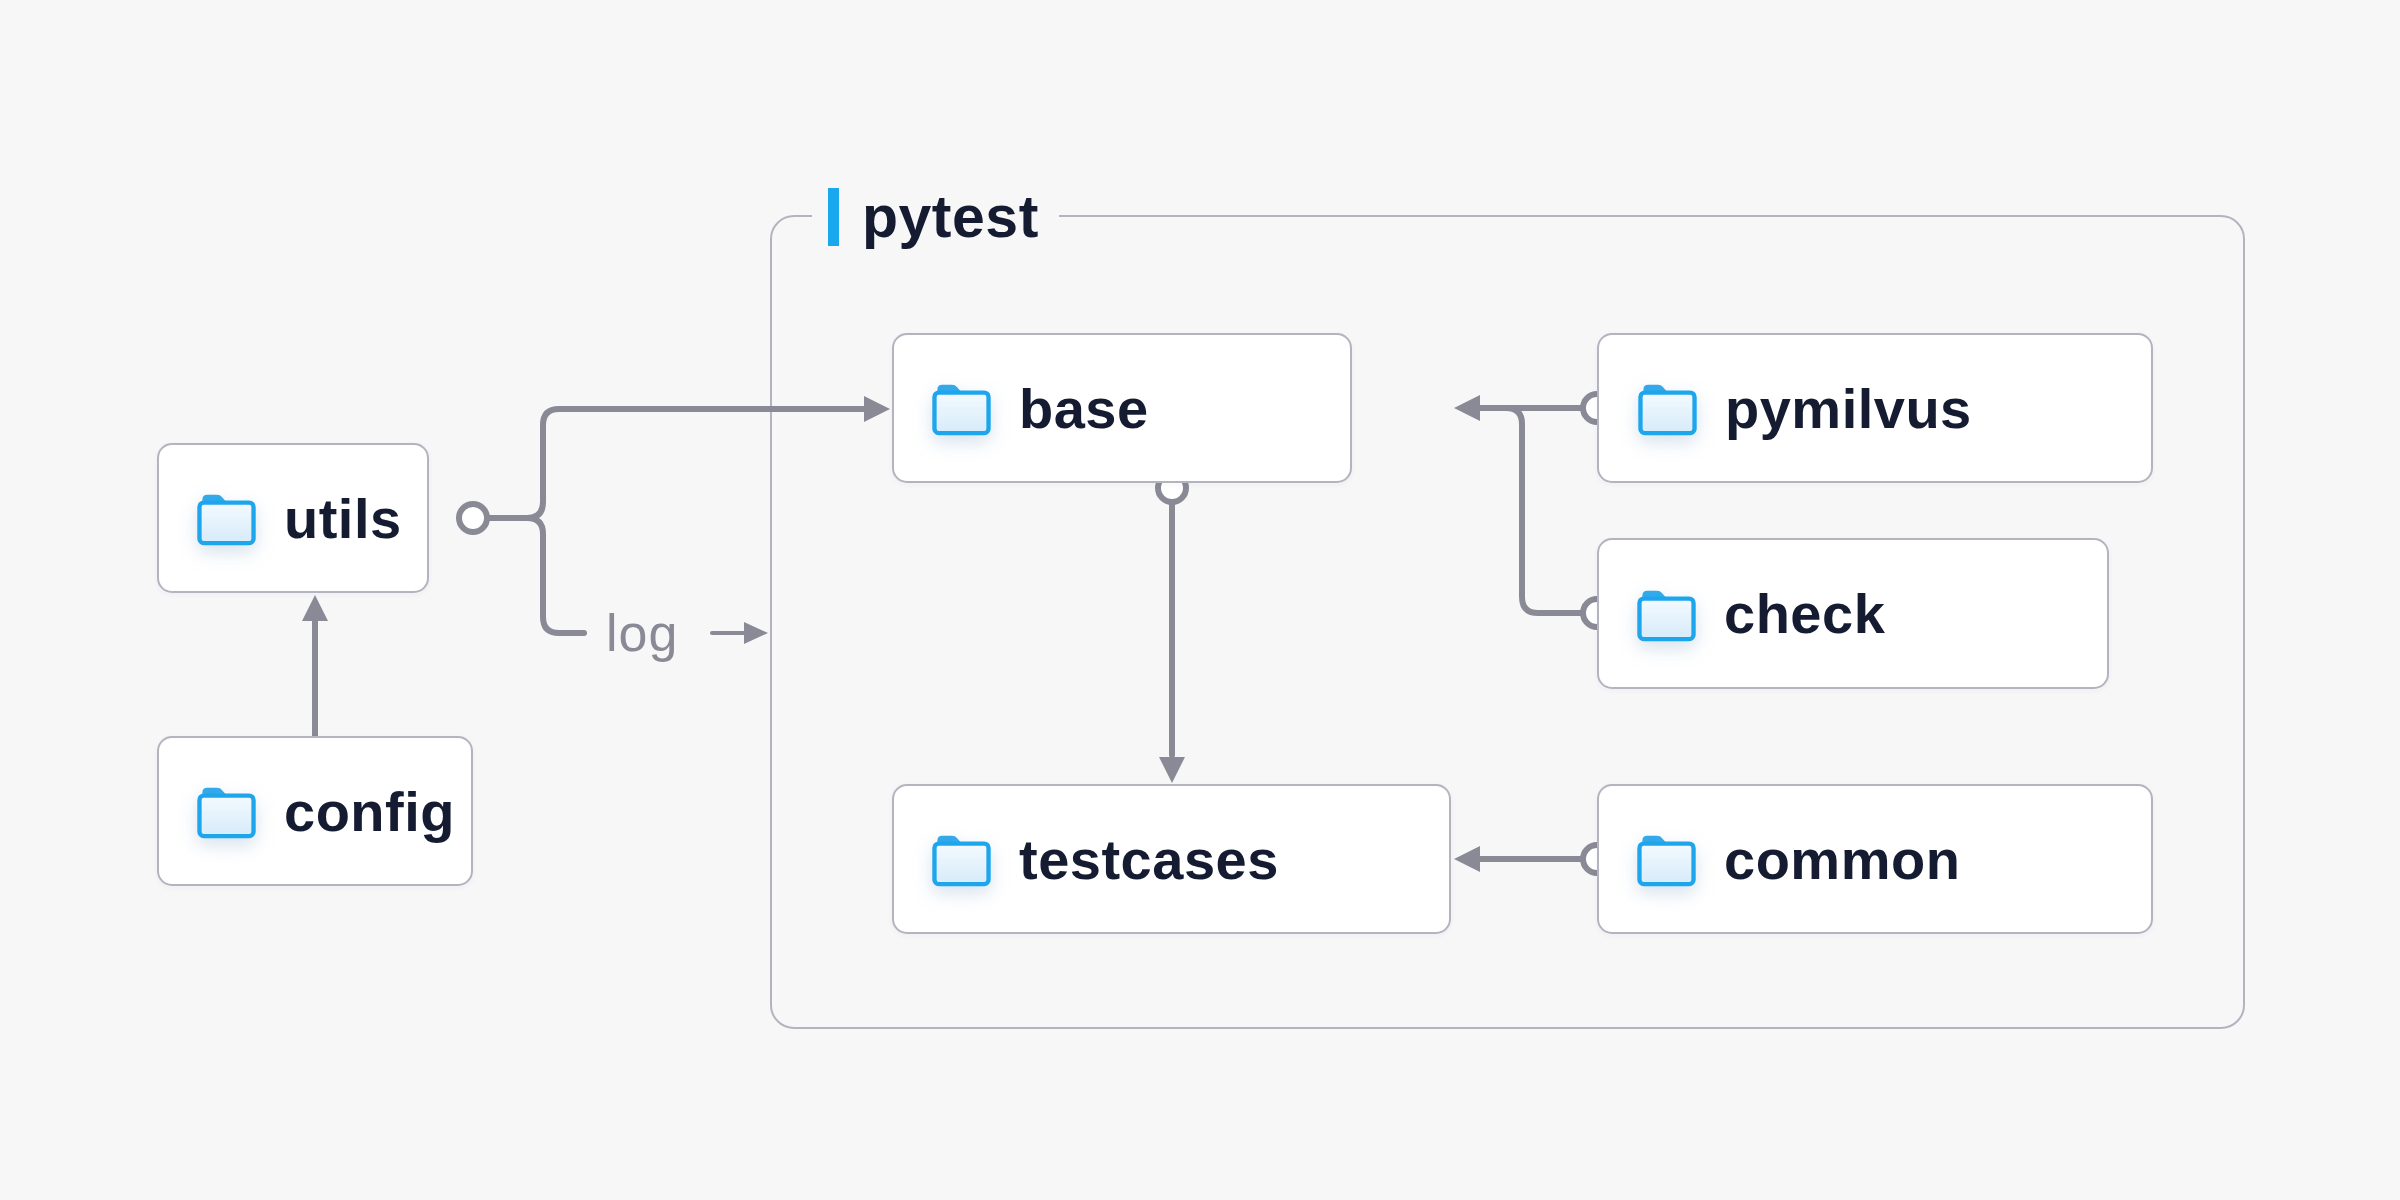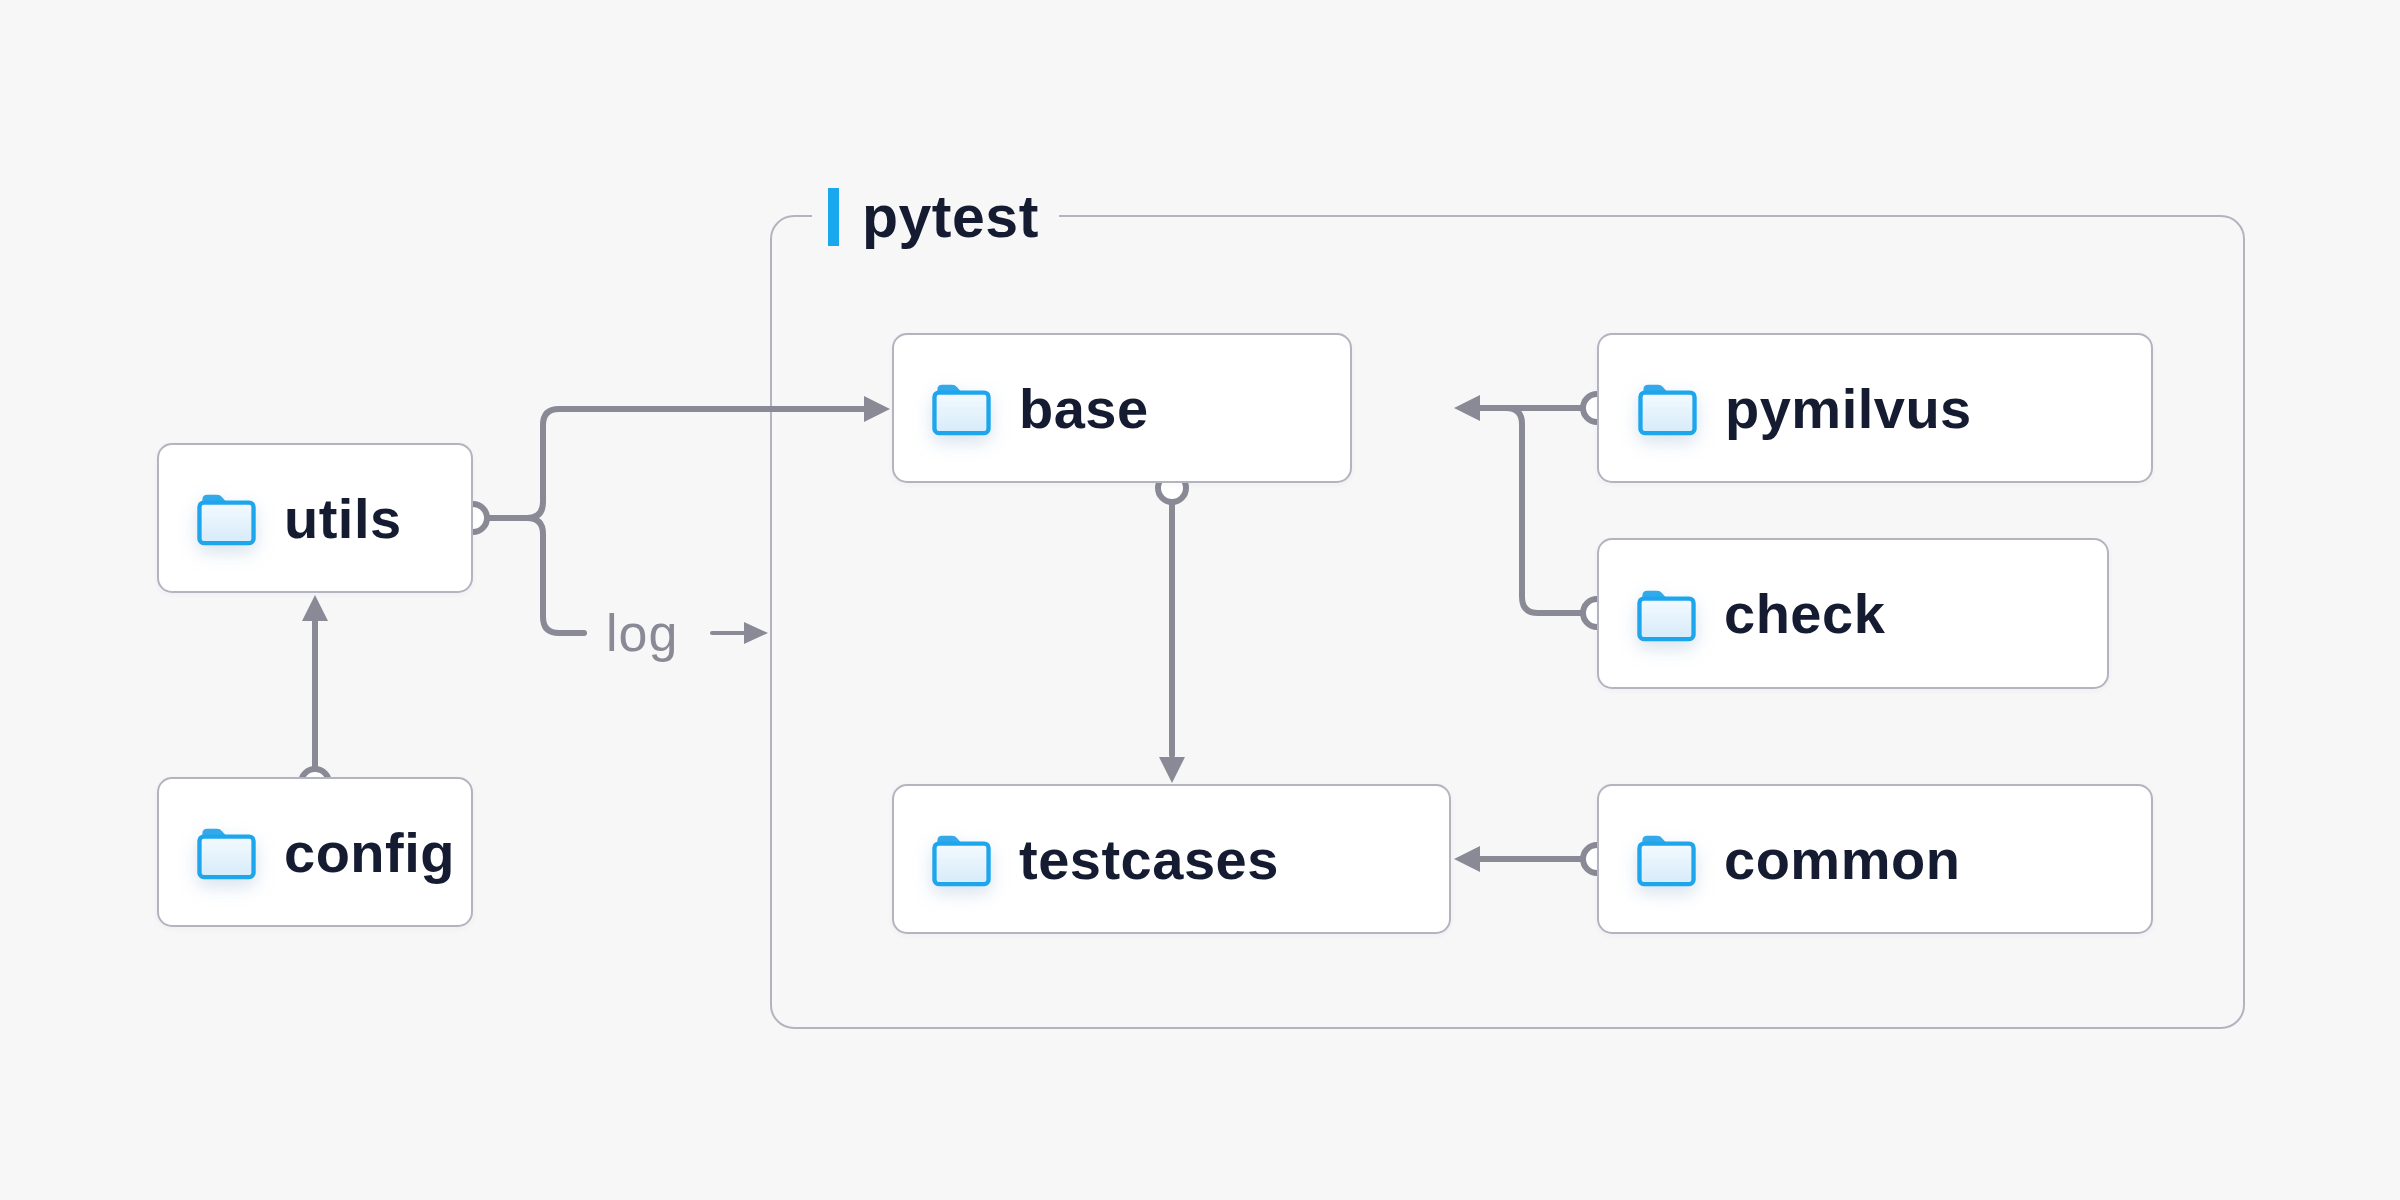--- a/index.html
+++ b/index.html
@@ -57,22 +57,22 @@
     margin-right:26px;
     filter:drop-shadow(0 7px 9px rgba(110,150,195,.28));
   }
   .node-label{
     font-size:56px;
     font-weight:600;
     color:#151c31;
     letter-spacing:.5px;
     white-space:nowrap;
   }
-  #node-utils    {left:157px; top:443px; width:316px; height:150px;text-align:center;}
-  #node-config   {left:157px; top:777px; width:316px; height:150px;}
+  #node-utils    {left:157px; top:443px; width:272px; height:150px;text-align:center;}
+  #node-config   {left:157px; top:736px; width:316px; height:150px;}
   #node-base     {left:892px; top:333px; width:460px; height:150px;}
   #node-testcases{left:892px; top:784px; width:559px; height:150px;}
   #node-pymilvus {left:1597px;top:333px; width:556px; height:150px;padding-left:37px;}
   #node-check    {left:1597px;top:538px; width:512px; height:151px;}
   #node-common   {left:1597px;top:784px; width:556px; height:150px;}
   
   .edges-layer{
     position:absolute;left:0;top:0;width:2400px;height:1200px;
     pointer-events:none;
   }

